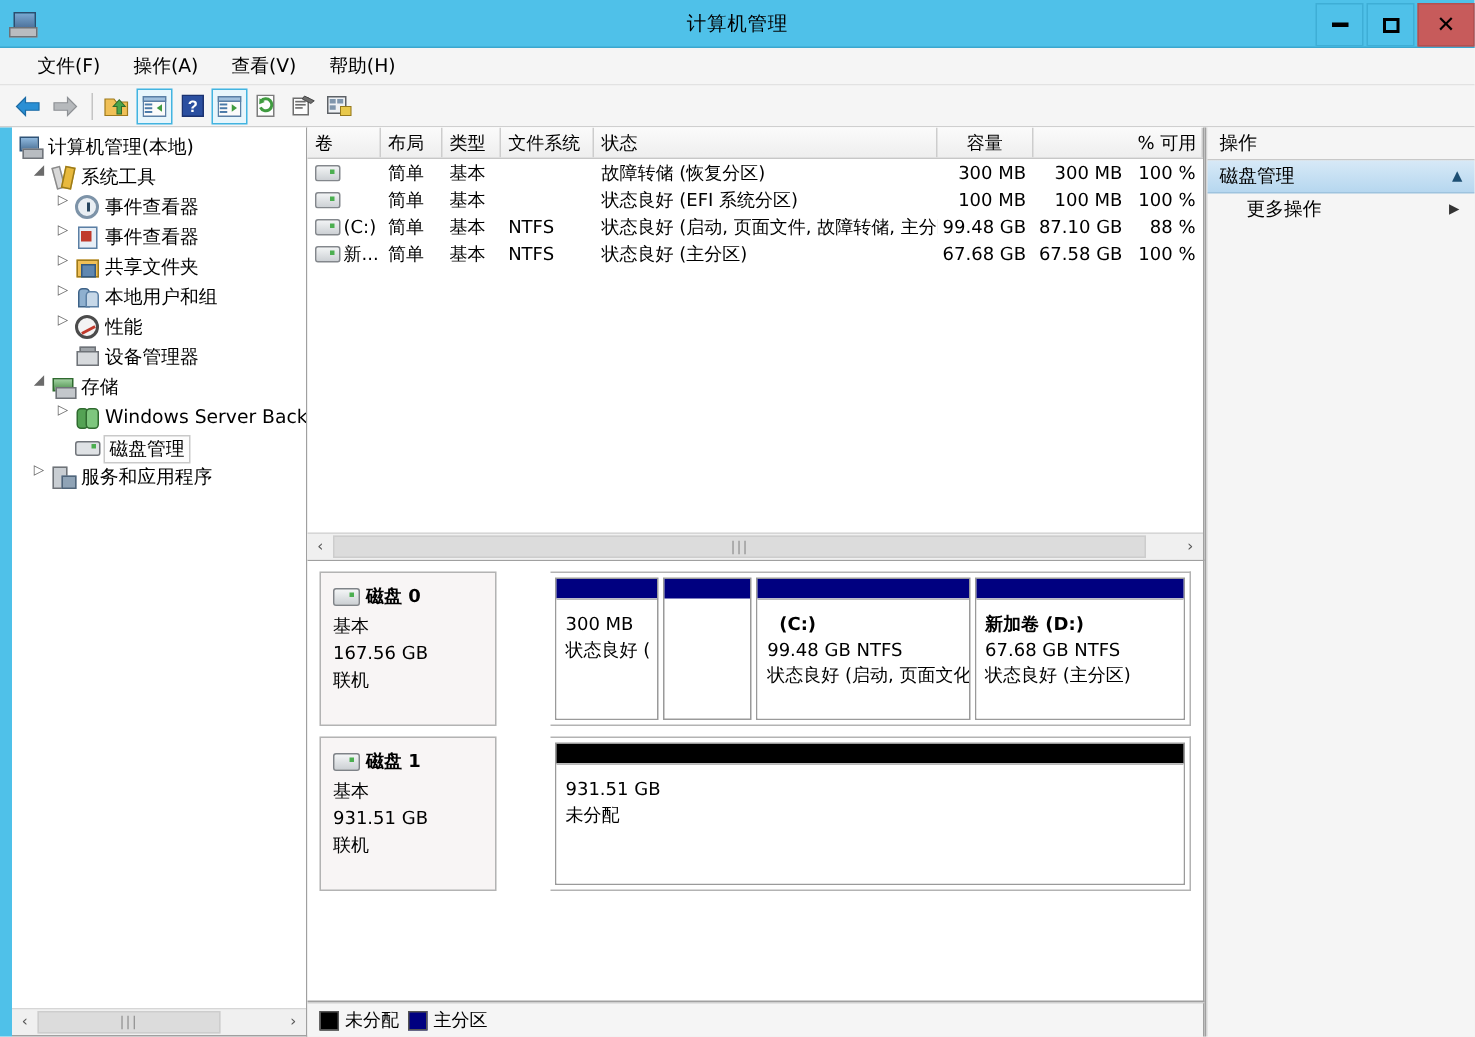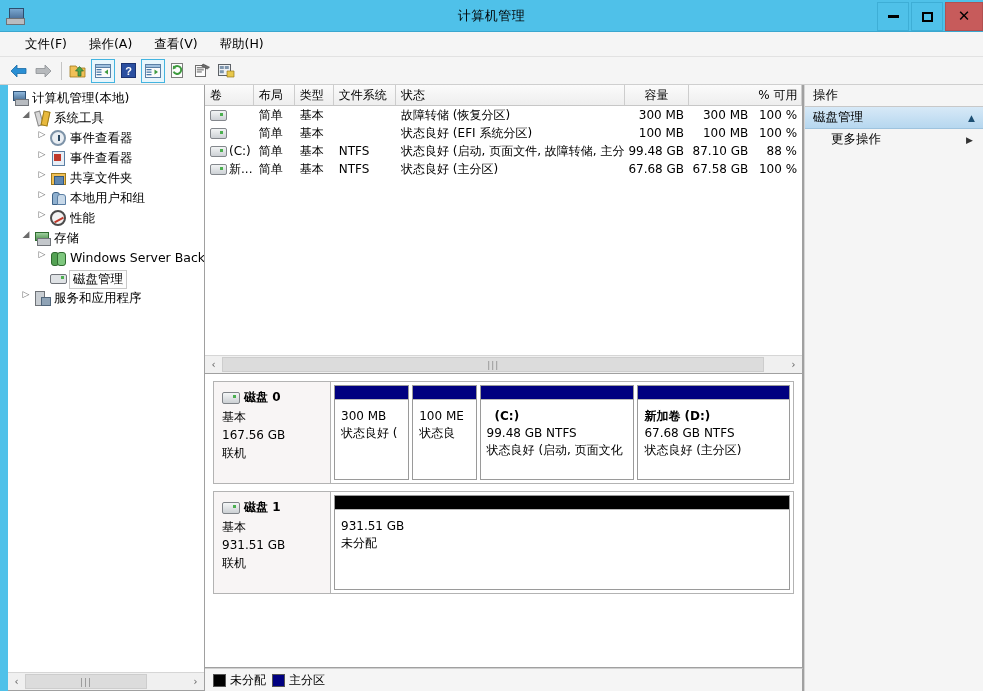--- a/index.html
+++ b/index.html
@@ -296,20 +296,21 @@
     padding: 7px 8px 0 8px;
     box-sizing: border-box;
     overflow: hidden;
     min-height: 0;
   }
   .diskrow {
     display: flex;
     height: 103px;
     margin-bottom: 7px;
     background: #fff;
+    gap: 36px;
   }
   .diskinfo {
     width: 118px;
     flex: none;
     background: #f8f5f5;
     border: 1px solid #b3b3b3;
     box-sizing: border-box;
     padding: 6px 8px;
     font-size: 12px;
     line-height: 18px;
@@ -575,20 +576,28 @@
         </div>
 
         <div class="tnode" style="padding-left:26px;">
           <span class="expander">▷</span>
           <span class="ico ico-perf">
               <i class="l"></i>
             </span>
           <span class="lbl">性能</span>
         </div>
 
+        <div class="tnode" style="padding-left:26px;">
+          <span class="expander"></span>
+          <span class="ico ico-device">
+              <i class="s2"></i>
+              <i class="s1"></i>
+            </span>
+          <span class="lbl">设备管理器</span>
+        </div>
 
         <div class="tnode" style="padding-left:10px;">
           <span class="expander">◢</span>
           <span class="ico ico-storage">
               <i class="s1"></i>
               <i class="s2"></i>
             </span>
           <span class="lbl">存储</span>
         </div>
 
@@ -746,25 +755,20 @@
             <div class="part" style="flex:68;">
               <div class="bar" style="background:#000080;"></div>
               <div class="pbody">
                 <div class="pname"></div>
                 <div>300 MB</div>
                 <div>状态良好 (</div>
               </div>
             </div>
             <div class="part" style="flex:58;">
               <div class="bar" style="background:#000080;"></div>
-              <div class="pbody">
-                <div class="pname"></div>
-                <div>100 ME</div>
-                <div>状态良</div>
-              </div>
             </div>
             <div class="part" style="flex:142;">
               <div class="bar" style="background:#000080;"></div>
               <div class="pbody">
                 <div class="pname indent">(C:)</div>
                 <div>99.48 GB NTFS</div>
                 <div>状态良好 (启动, 页面文化</div>
               </div>
             </div>
             <div class="part" style="flex:140;">

